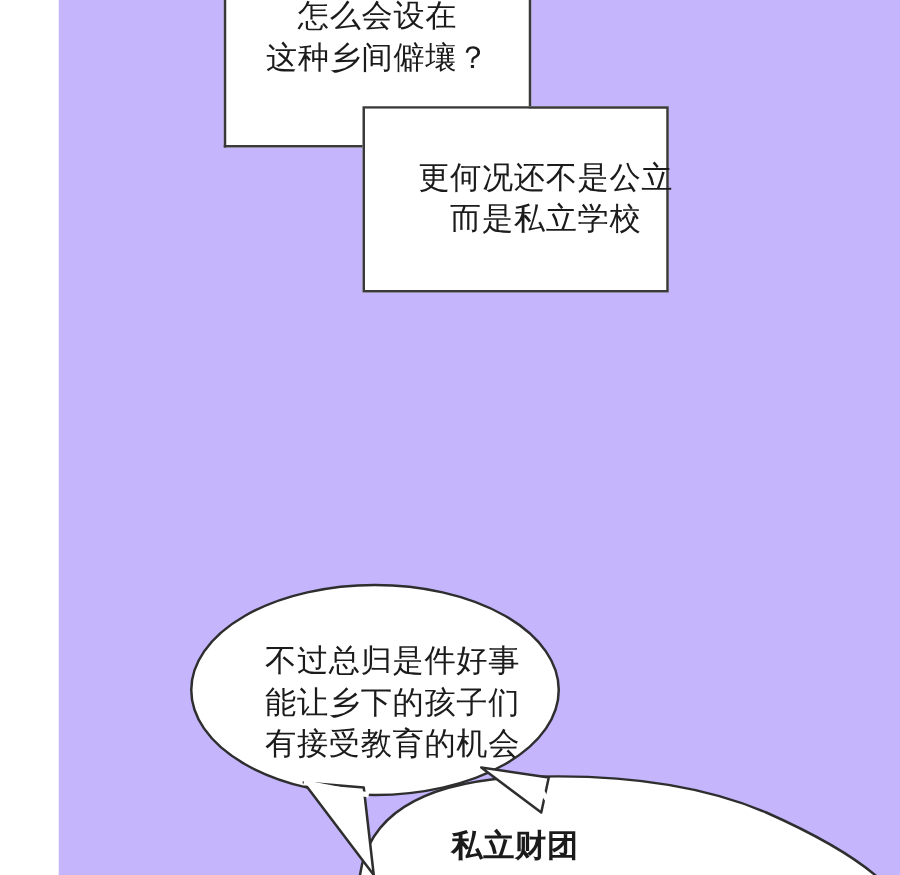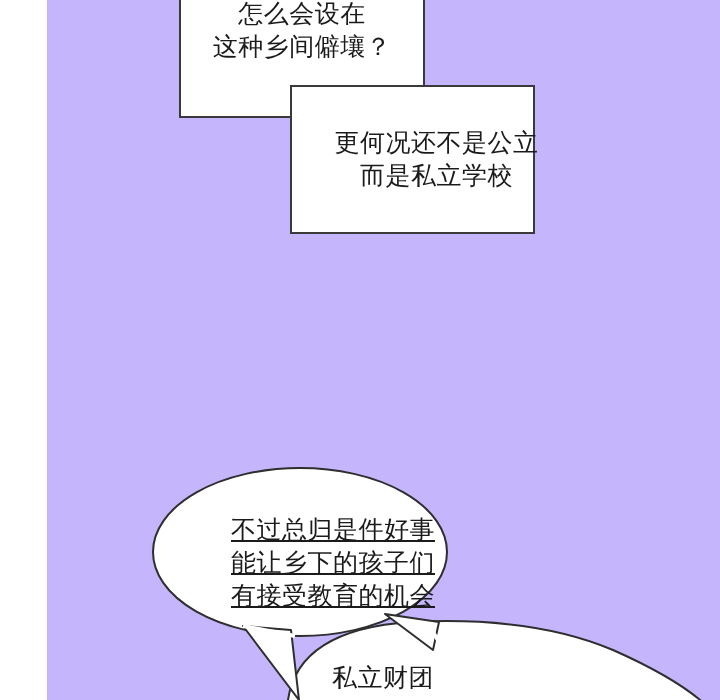--- a/index.html
+++ b/index.html
@@ -101,22 +101,22 @@
     left: 0;
     top: 0;
     width: 720px;
     height: 700px;
     z-index: 4;
     pointer-events: none;
   }
 
   .txt-1 { left: 132px; top: -36px;  width: 246px; }
   .txt-2 { left: 243px; top: 126px;  width: 293px; }
-  .txt-3 { left: 118px; top: 513px;  width: 270px; text-align: right; padding-left: 28px; box-sizing: border-box; text-decoration: underline; }
-  .txt-4 { left: 285px; top: 661px;  width: 160px; text-align: left; }
+  .txt-3 { left: 118px; top: 513px;  width: 270px; text-align: center; padding-left: 28px; box-sizing: border-box; }
+  .txt-4 { left: 285px; top: 661px;  width: 160px; text-align: center; font-weight: bold; }
 
   .baseline-rule {
     position: absolute;
     left: 475px;
     top: 696px;
     width: 116px;
     height: 1px;
     background: #c9c9c9;
     z-index: 2;
   }

